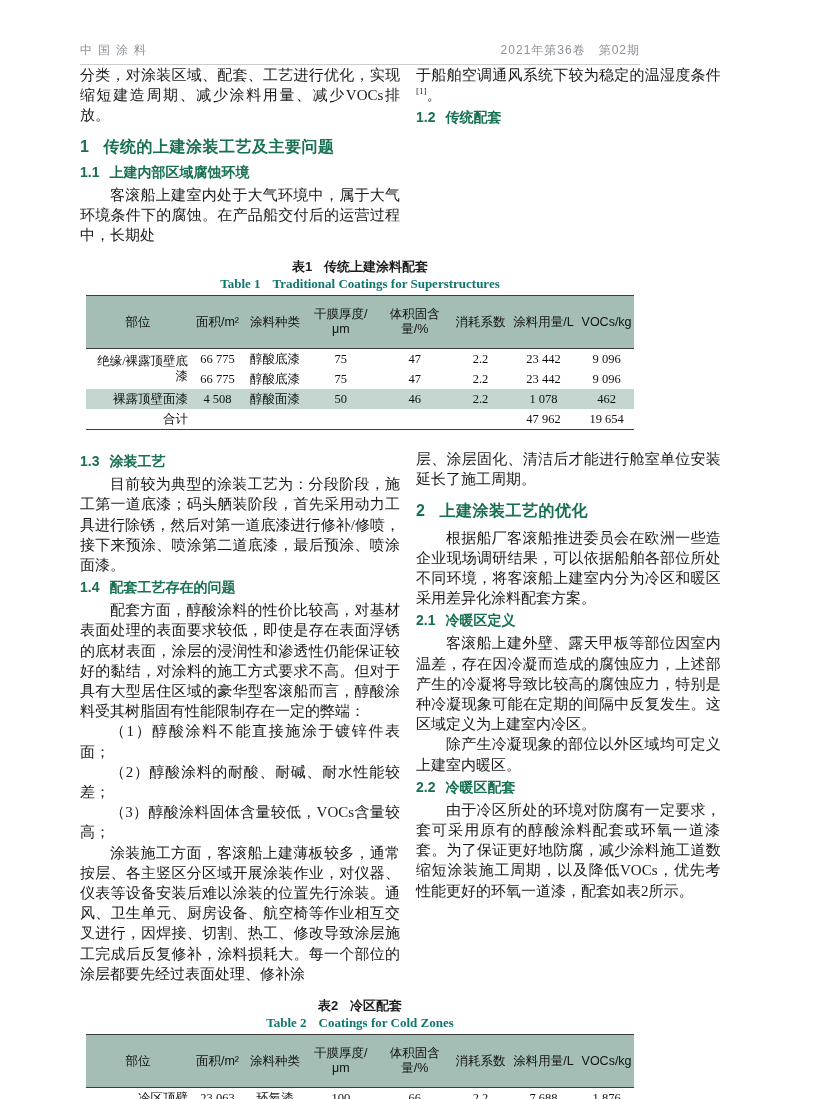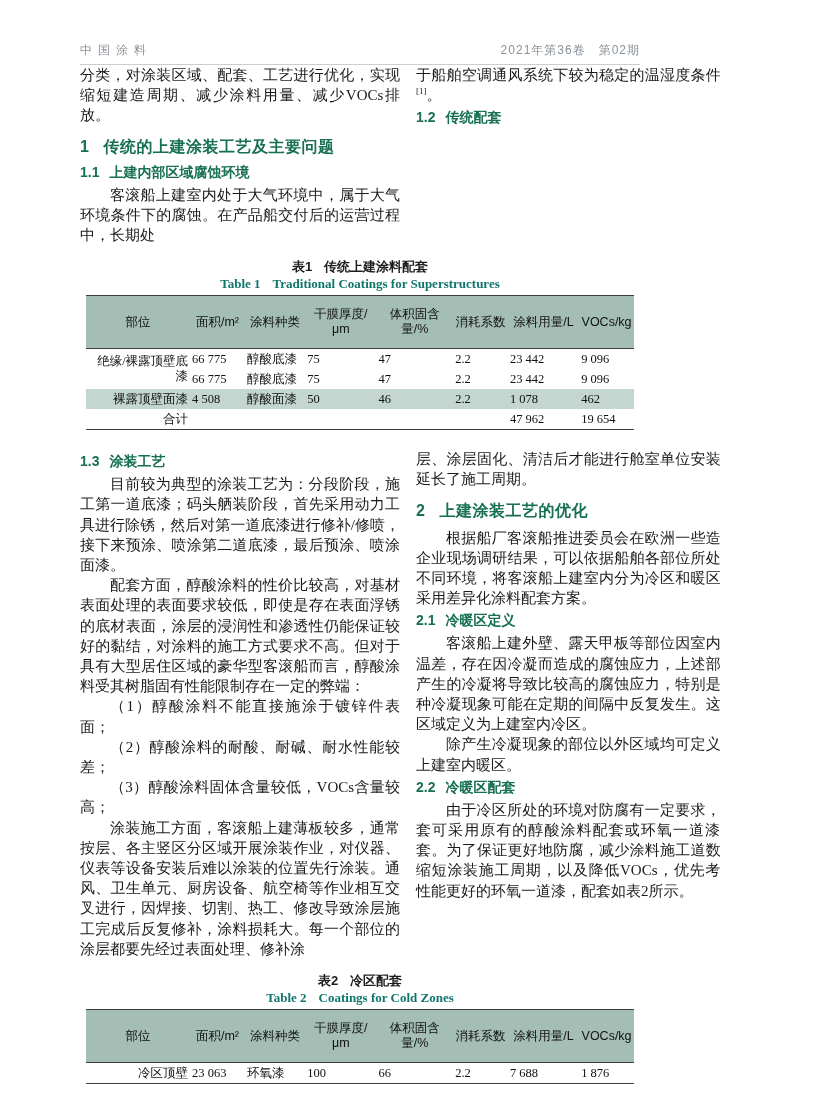--- a/index.html
+++ b/index.html
@@ -80,21 +80,21 @@
     font-size:12.5px;line-height:15px;
   }
   table.datatable th{
     background:var(--th-bg);
     font-family:"Liberation Sans", sans-serif;
     font-weight:normal;color:#111;
     padding:11px 2px;text-align:center;
     border-bottom:1px solid var(--table-line);
   }
   table.datatable td{
-    padding:2.5px 2px;text-align:left;color:#111;
+    padding:2.5px 2px;text-align:center;color:#111;
     font-family:"Liberation Serif", serif;
   }
   table.datatable td.part{text-align:right;padding-left:8px;}
   tr.shaded td{background:var(--row-bg);}
   col.c-part{width:19%;} col.c-area{width:10%;} col.c-kind{width:11%;}
   col.c-dft{width:13%;} col.c-vs{width:14%;} col.c-cc{width:10%;}
   col.c-use{width:13%;} col.c-voc{width:10%;}
 </style>
 </head>
 <body>
@@ -198,20 +198,23 @@
       </tbody>
     </table>
   </div>
 
   <div class="cols row2">
     <div class="col">
       <h2 class="subsec">
         <span class="num">1.3</span><span>涂装工艺</span>
       </h2>
       <p class="body">目前较为典型的涂装工艺为：分段阶段，施工第一道底漆；码头舾装阶段，首先采用动力工具进行除锈，然后对第一道底漆进行修补/修喷，接下来预涂、喷涂第二道底漆，最后预涂、喷涂面漆。</p>
+      <h2 class="subsec">
+        <span class="num">1.4</span><span>配套工艺存在的问题</span>
+      </h2>
       <p class="body">配套方面，醇酸涂料的性价比较高，对基材表面处理的表面要求较低，即使是存在表面浮锈的底材表面，涂层的浸润性和渗透性仍能保证较好的黏结，对涂料的施工方式要求不高。但对于具有大型居住区域的豪华型客滚船而言，醇酸涂料受其树脂固有性能限制存在一定的弊端：</p>
       <div class="list-item">（1）醇酸涂料不能直接施涂于镀锌件表面；</div>
       <div class="list-item">（2）醇酸涂料的耐酸、耐碱、耐水性能较差；</div>
       <div class="list-item">（3）醇酸涂料固体含量较低，VOCs含量较高；</div>
       <p class="body">涂装施工方面，客滚船上建薄板较多，通常按层、各主竖区分区域开展涂装作业，对仪器、仪表等设备安装后难以涂装的位置先行涂装。通风、卫生单元、厨房设备、航空椅等作业相互交叉进行，因焊接、切割、热工、修改导致涂层施工完成后反复修补，涂料损耗大。每一个部位的涂层都要先经过表面处理、修补涂</p>
     </div>
     <div class="col">
       <p class="body noindent">层、涂层固化、清洁后才能进行舱室单位安装，延长了施工周期。</p>
       <h1 class="sec">
         <span class="num">2</span><span>上建涂装工艺的优化</span>

